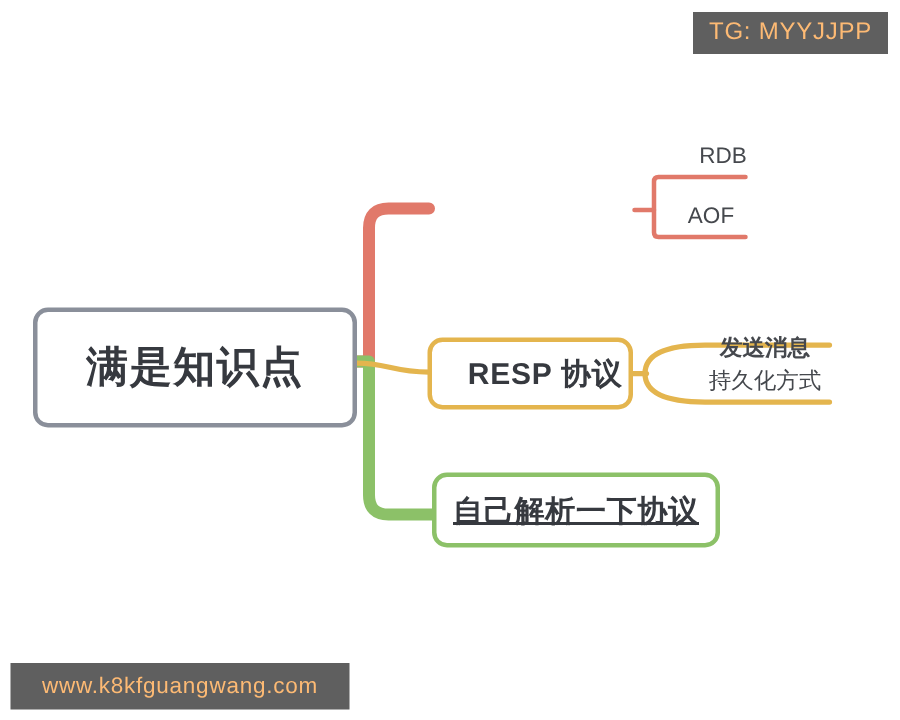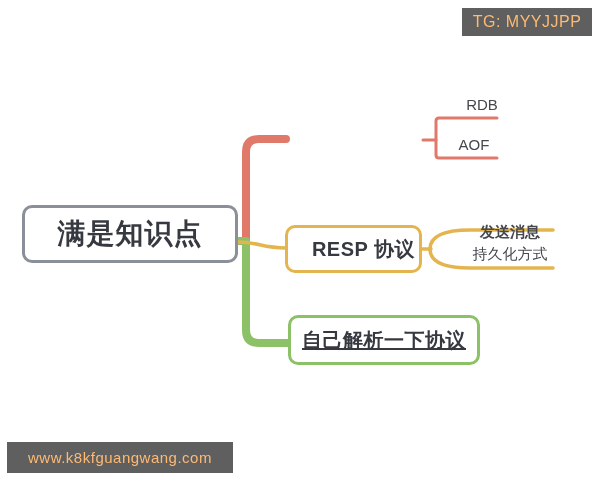--- a/index.html
+++ b/index.html
@@ -42,21 +42,21 @@
     border: 3px solid #8a8f9a;
     border-radius: 10px;
     display: flex;
     align-items: center;
     justify-content: center;
     color: #36393f;
     cursor: default;
   }
   .node-root {
     left: 22px; top: 205px;
-    width: 216px; height: 58px;
+    width: 216px; height: 80px;
     font-size: 28px;
     font-weight: bold;
     letter-spacing: 1px;
     border-color: #8a8f9a;
   }
   .node-branch {
     font-size: 20px;
     font-weight: 600;
     letter-spacing: 0.5px;
   }

